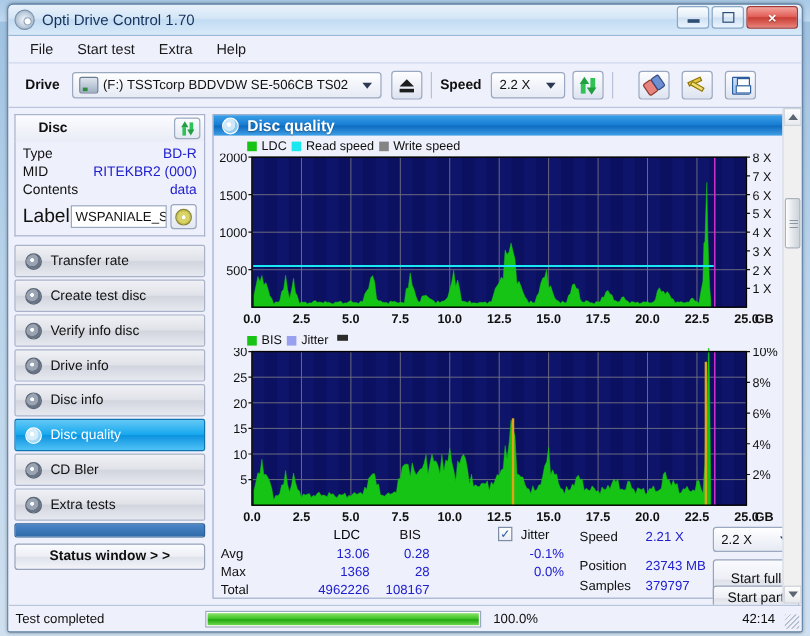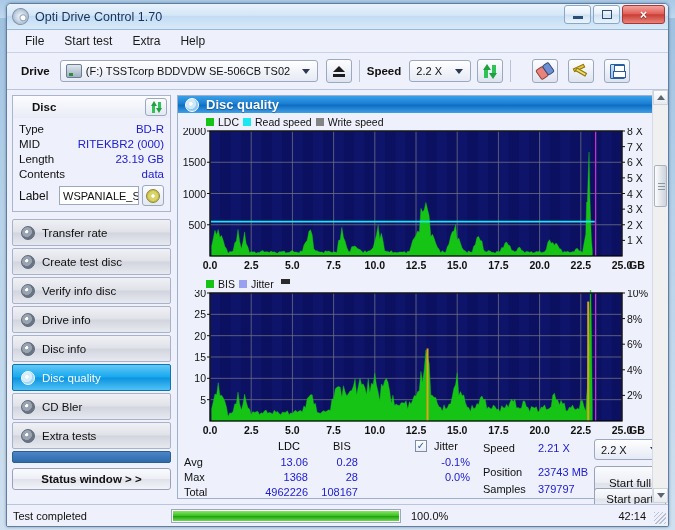--- a/index.html
+++ b/index.html
@@ -149,21 +149,21 @@
     display:flex;align-items:center;justify-content:center;
   }
   .disc-info{
     border:1px solid #aab4cc;border-top:none;background:#eef0fb;
     padding:4px 6px 5px 6px;
   }
   .di-row{display:flex;justify-content:space-between;font-size:11.5px;line-height:15px;}
   .di-k{color:#10100f;}
   .di-v{color:#2020cf;}
   .label-row{display:flex;align-items:center;margin-top:3px;}
-  .label-row .k{font-size:12px;color:#10100f;width:40px;}
+  .label-row .k{font-size:16px;color:#10100f;width:40px;}
   .label-inp{
     flex:1;height:19px;border:1px solid #9aa8c0;background:#fff;
     font-size:11px;color:#10100f;display:flex;align-items:center;padding-left:3px;
     overflow:hidden;white-space:nowrap;
   }
   .disc-btn{
     width:22px;height:21px;margin-left:3px;border:1px solid #9aa8c0;border-radius:3px;
     background:linear-gradient(180deg,#fbfcff,#e3e8f2);display:flex;align-items:center;justify-content:center;
   }
   .cd-glyph{width:14px;height:14px;border-radius:50%;
@@ -345,24 +345,20 @@
       </div>
 
       <div class="disc-info">
         <div class="di-row">
           <span class="di-k">Type</span>
           <span class="di-v">BD-R</span>
         </div>
         <div class="di-row">
           <span class="di-k">MID</span>
           <span class="di-v">RITEKBR2 (000)</span>
-        </div>
-        <div class="di-row">
-          <span class="di-k">Length</span>
-          <span class="di-v">23.19 GB</span>
         </div>
         <div class="di-row">
           <span class="di-k">Contents</span>
           <span class="di-v">data</span>
         </div>
         <div class="label-row">
           <span class="k">Label</span>
           <div class="label-inp">WSPANIALE_S</div>
           <div class="disc-btn">
             <span class="cd-glyph"></span>

